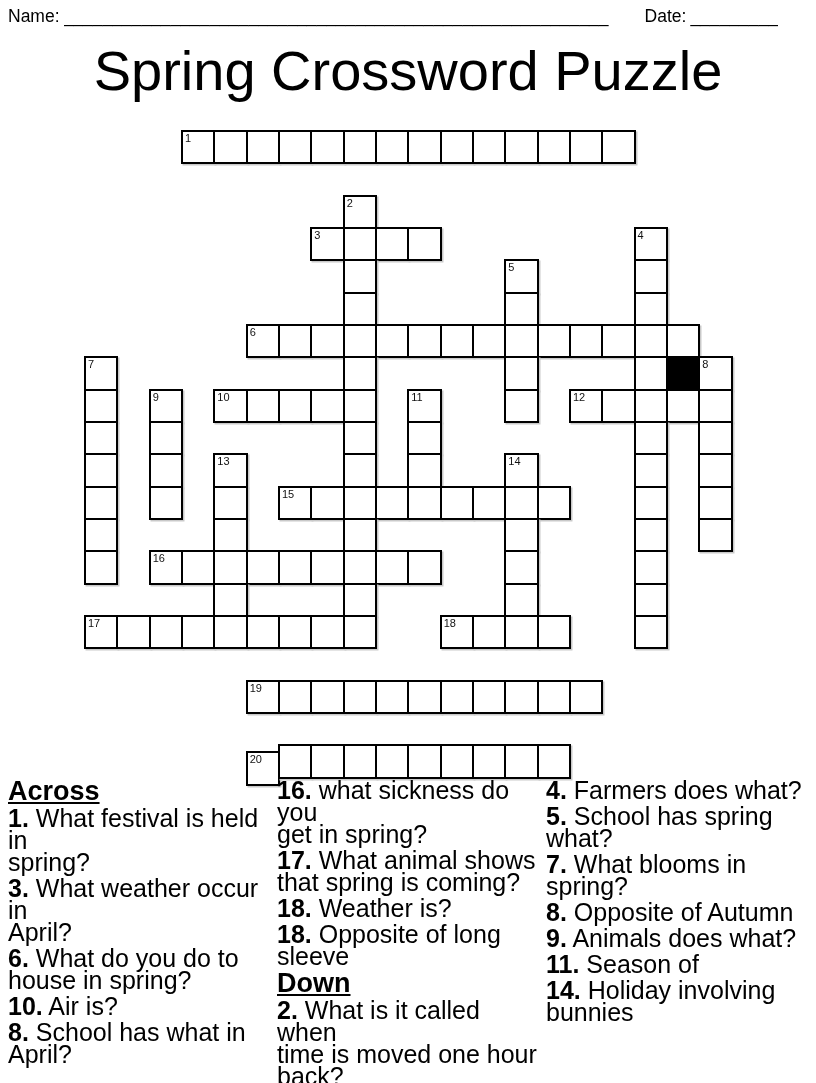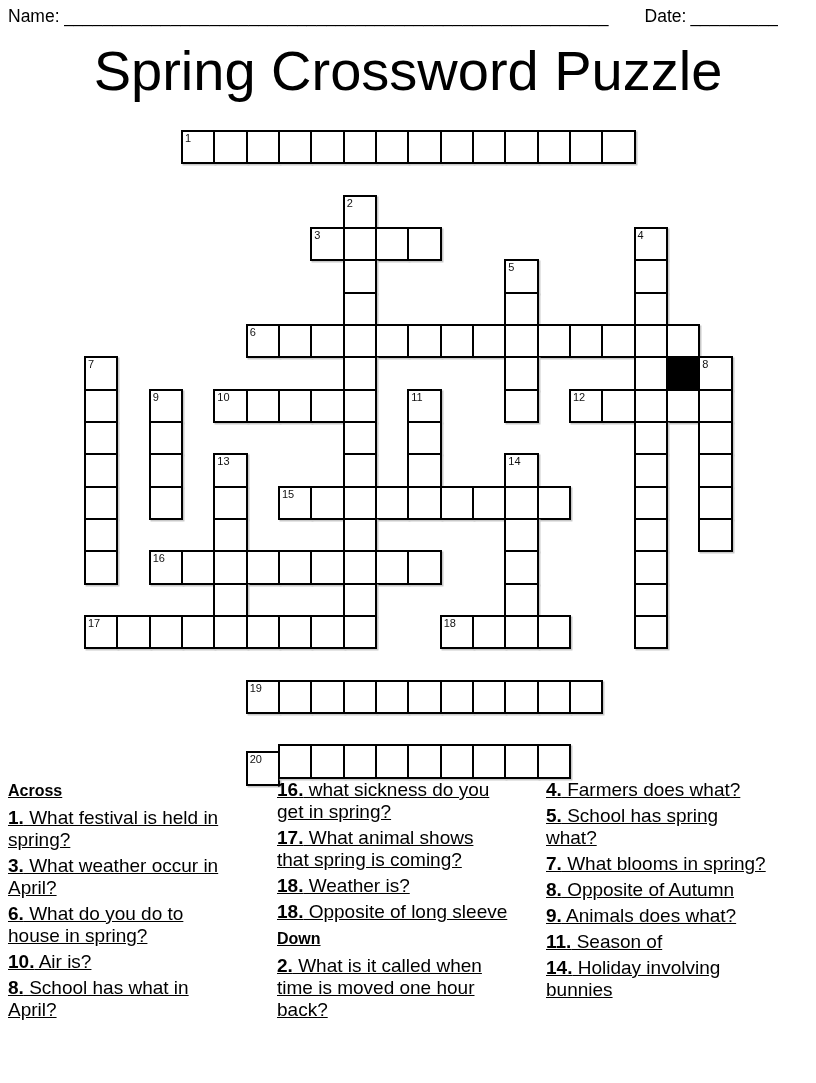--- a/index.html
+++ b/index.html
@@ -21,23 +21,23 @@
   .cell{position:absolute;width:34.4px;height:34.4px;box-sizing:border-box;
         border:2px solid #000;background:#fff;box-shadow:1.5px 1.5px 0 #c9c9c9;}
   .cell.black{background:#000;}
   .num{position:absolute;top:0px;left:2px;font-size:11px;line-height:12px;color:#111;}
 
   
   .cluecol{position:absolute;top:779px;}
   .col1{left:8px;width:262px;}
   .col2{left:277px;width:266px;}
   .col3{left:546px;width:264px;}
-  .clue-header{font-size:16px;font-weight:700;text-decoration:underline;
+  .clue-header{font-size:27px;font-weight:700;text-decoration:underline;
                line-height:24px;margin-bottom:4px;}
-  .clue{font-size:19px;line-height:22px;margin-bottom:4px;text-decoration:underline;}
+  .clue{font-size:25px;line-height:22px;margin-bottom:4px;}
   .clue b{font-weight:700;}
 </style>
 </head>
 <body>
 
 <div class="page">
 
   <div class="topline">
     <div class="grp">
       <span>Name:</span>

